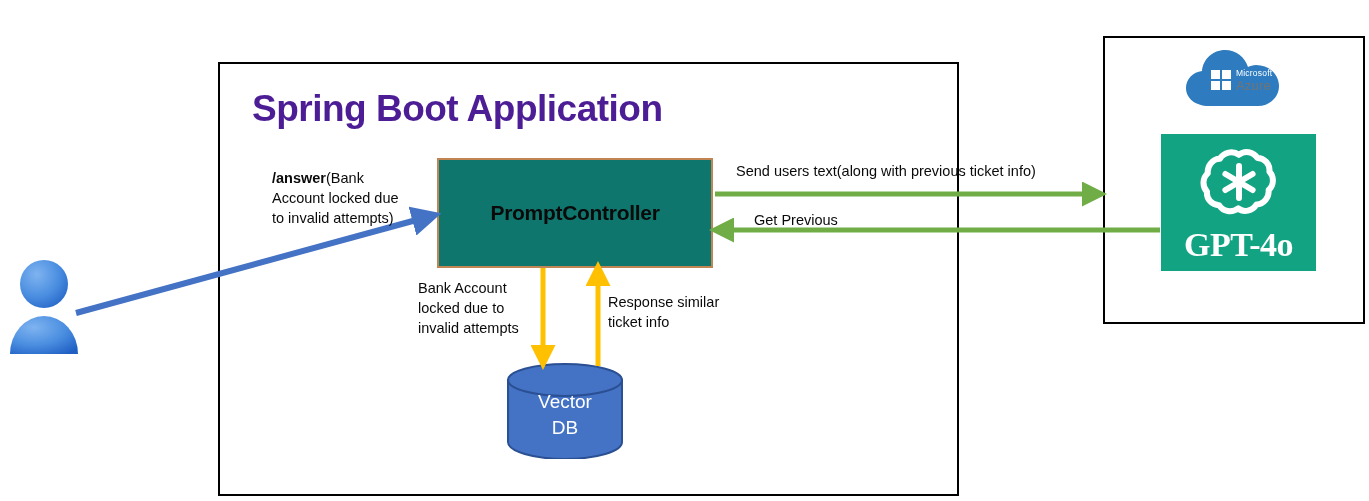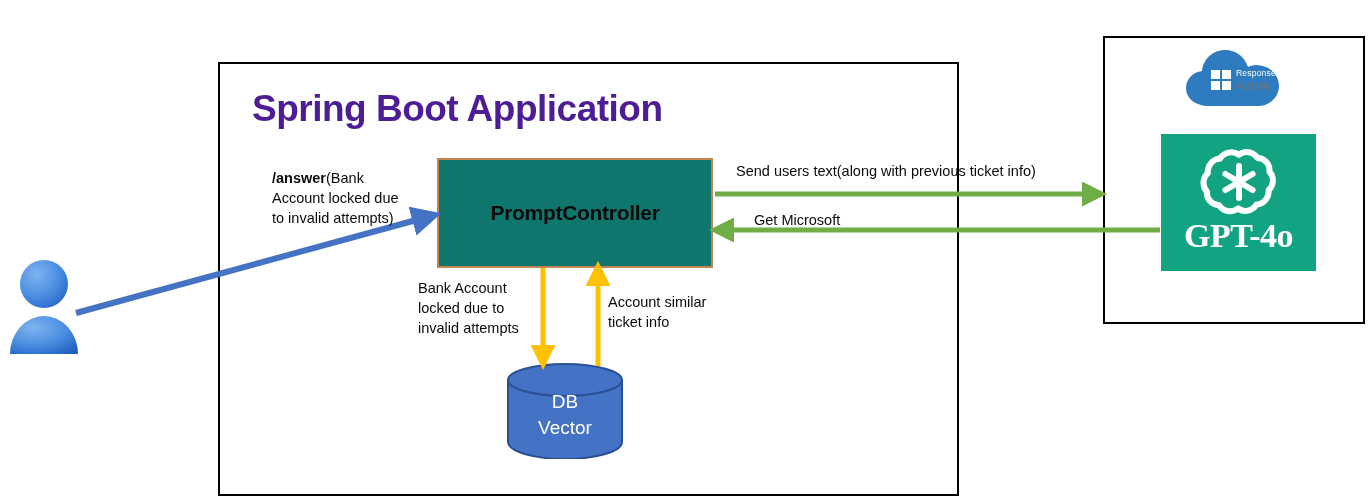--- a/index.html
+++ b/index.html
@@ -197,21 +197,21 @@
     position: absolute;
     left: 1161px;
     top: 134px;
     width: 155px;
     height: 137px;
     background: #12a383;
   }
   #gpt-tile .gpt-label {
     position: absolute;
     left: 0;
-    bottom: 16px;
+    bottom: 7px;
     width: 155px;
     text-align: center;
     color: #ffffff;
     font-family: "Liberation Serif", serif;
     font-size: 34px;
     font-weight: bold;
     letter-spacing: -0.5px;
   }
   #gpt-tile .gpt-knot {
     position: absolute;
@@ -248,36 +248,36 @@
       <path d="M2,96 A34,38 0 0 1 70,96 Z" fill="url(#avatarGrad)"></path>
     </svg>
   </div>
 
   <div id="vector-db">
     <svg width="120" height="96" viewBox="0 0 120 96">
       <path d="M3,17 L3,79 A57,17 0 0 0 117,79 L117,17 Z" fill="#4472c4" stroke="#2a4f92" stroke-width="2"></path>
       <ellipse cx="60" cy="17" rx="57" ry="16" fill="#4472c4" stroke="#2a4f92" stroke-width="2"></ellipse>
     </svg>
     <div class="db-text">
+      <div>Vector</div>
       <div>DB</div>
-      <div>Vector</div>
     </div>
   </div>
 
   <div id="azure-logo">
     <svg width="104" height="66" viewBox="0 0 104 66" style="position:absolute;left:0;top:0;">
       <path d="M26,60 C12,60 3,52 3,42 C3,33 10,26 19,25 C20,13 30,4 42,4 C53,4 62,11 65,21 C67,20 70,19 73,19 C86,19 96,28 96,40 C96,51 87,60 75,60 Z" fill="#2e7cbf"></path>
     </svg>
     <div class="az-win">
       <i class="q1"></i>
         <i class="q2"></i>
         <i class="q3"></i>
         <i class="q4"></i>
     </div>
-    <div class="az-ms">Response</div>
+    <div class="az-ms">Microsoft</div>
     <div class="az-azure">Azure</div>
   </div>
 
   <div id="gpt-tile">
     <svg class="gpt-knot" viewBox="0 0 100 100">
       <g fill="none" stroke="#ffffff" stroke-width="7.5" stroke-linecap="round" stroke-linejoin="round">
         <path d="M50,16 C57,10 68,12 73,20 C82,20 89,28 88,37 C94,43 94,54 87,60 C88,69 81,78 72,78 C67,86 56,89 49,83 C41,89 30,87 25,79 C16,79 9,71 10,62 C4,56 4,45 11,39 C10,30 17,21 26,21 C31,13 42,10 50,16 Z"></path>
         <path d="M50,30 L50,50 L67,40"></path>
         <path d="M33,40 L50,50 L33,60"></path>
         <path d="M50,70 L50,50 L67,60"></path>
@@ -309,19 +309,19 @@
 
     <line x1="598" y1="366" x2="598" y2="270" stroke="#ffc000" stroke-width="5" marker-end="url(#headYellow)"></line>
   </svg>
 
   <div id="answer-label" class="label"><span class="bold">/answer</span><span>(Bank
 Account locked due
 to invalid attempts)</span></div>
 
   <div id="send-text-label" class="label">Send users text(along with previous ticket info)</div>
 
-  <div id="get-response-label" class="label">Get Microsoft</div>
+  <div id="get-response-label" class="label">Get Previous</div>
 
   <div id="to-db-label" class="label">Bank Account locked due to invalid attempts</div>
 
-  <div id="from-db-label" class="label">Account similar ticket info</div>
+  <div id="from-db-label" class="label">Response similar ticket info</div>
 
 </div>
 
 </body></html>

